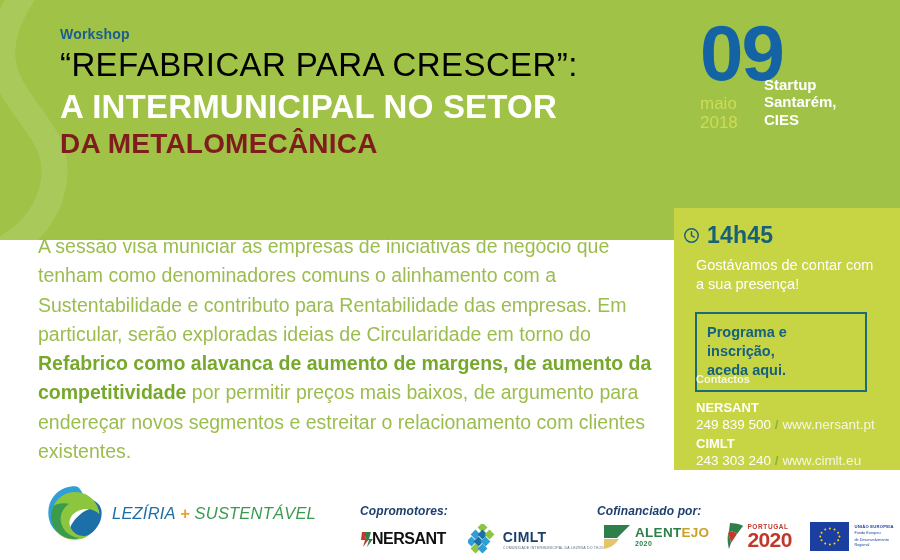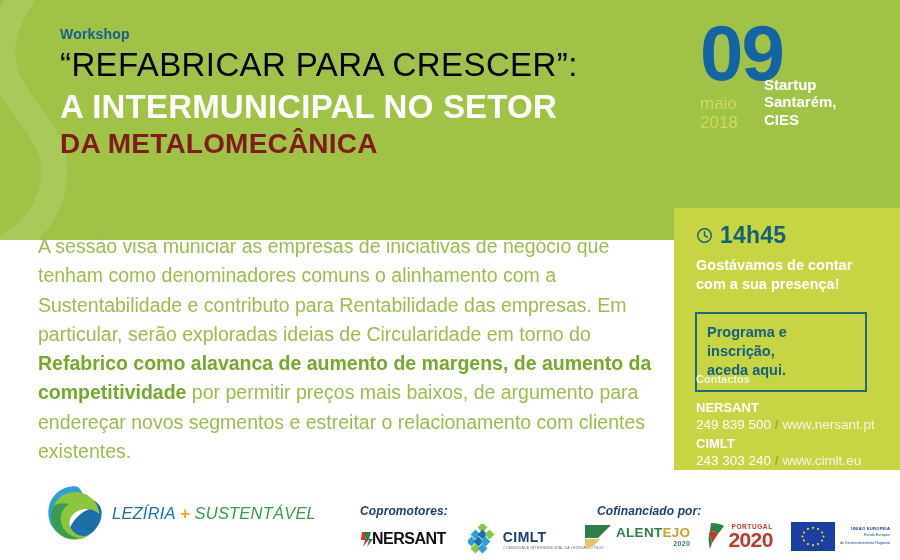--- a/index.html
+++ b/index.html
@@ -91,32 +91,32 @@
   }
   .body-text b { color: #76a82c; font-weight: bold; }
 
   
   .sidebar {
     position: absolute; left: 674px; top: 208px;
     width: 226px; height: 262px;
     background: #c7d443;
   }
   .time-row {
-    position: absolute; left: 22px; top: 14px;
+    position: absolute; left: 9px; top: 14px;
     display: flex; align-items: center;
   }
   .clock-icon { width: 17px; height: 17px; margin-right: 7px; }
   .time-text {
     font-size: 23px; font-weight: bold;
     color: #17607a; letter-spacing: .2px;
   }
   .invite {
     position: absolute; left: 22px; top: 48px;
     width: 180px;
-    font-size: 14.5px; font-weight: bold;
+    font-size: 14.5px; font-weight: normal;
     line-height: 1.30; color: #ffffff;
   }
   .cta-box {
     position: absolute; left: 21px; top: 104px;
     width: 172px; padding: 9px 10px 10px 10px;
     border: 2px solid #1d6b78;
   }
   .cta-text {
     font-size: 14.5px; font-weight: bold;
     line-height: 1.32; color: #15617f;
@@ -150,21 +150,21 @@
 
   .group-label {
     font-size: 12px; font-weight: bold; color: #1d3f6e;
     letter-spacing: .1px;
   }
   .copromotores { position: absolute; left: 360px; top: 34px; }
   .cofinanciado { position: absolute; left: 597px; top: 34px; }
 
   .logos-row { position: absolute; display: flex; align-items: center; }
   .row-copro { left: 360px; top: 524px; }
-  .row-cofin { left: 584px; top: 521px; text-align: right; }
+  .row-cofin { left: 603px; top: 521px; }
 
   .nersant { display: flex; align-items: center; }
   .nersant-text { font-size: 16px; font-weight: bold; color: #111; letter-spacing: -.5px; font-family:"Liberation Sans", sans-serif; }
 
   .cimlt { display: flex; align-items: center; margin-left: 22px; }
   .cimlt-name { font-size: 14px; font-weight: bold; color: #1b3f6b; letter-spacing: .4px; }
   .cimlt-sub { font-size: 3.6px; color: #5b6b80; letter-spacing: .2px; margin-top: 1px; white-space: nowrap; }
 
   .alentejo { display: flex; align-items: center; }
   .alentejo-word { font-size: 13.5px; font-weight: bold; letter-spacing: .3px; }

